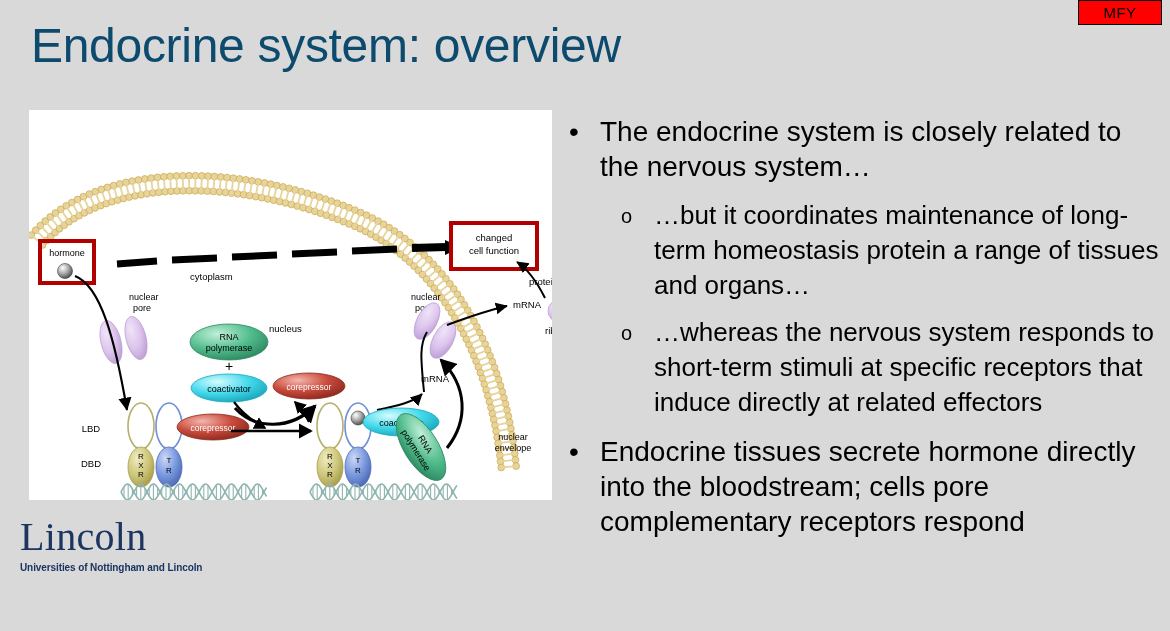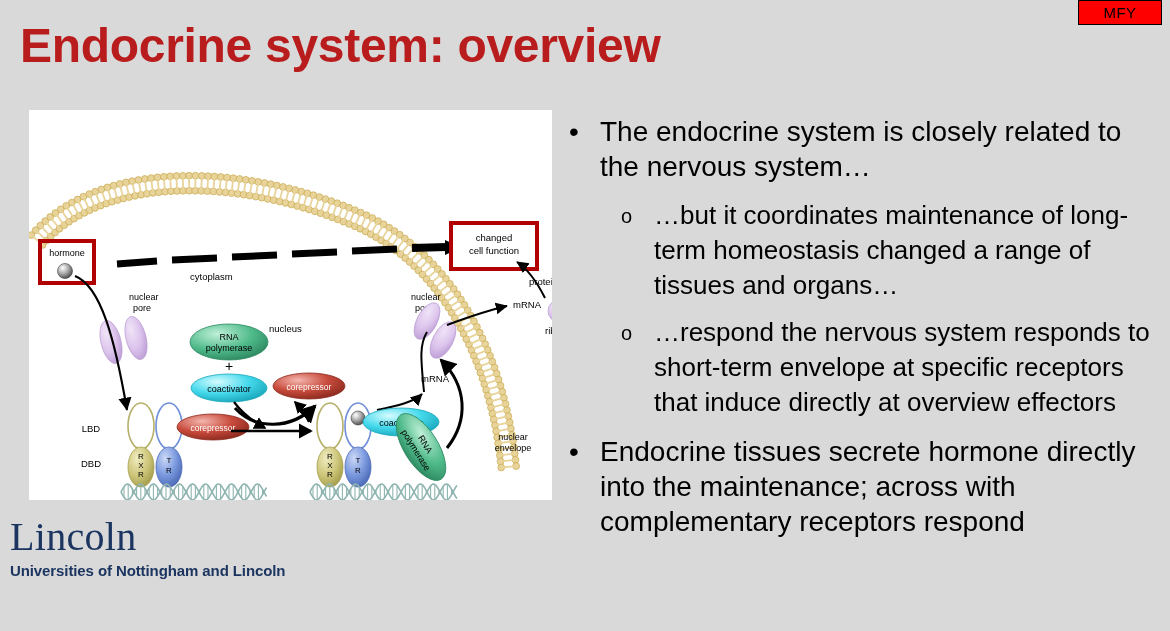--- a/index.html
+++ b/index.html
@@ -29,59 +29,59 @@
     align-items: center;
     justify-content: center;
     color: #000;
     font-size: 15px;
     letter-spacing: 0.5px;
   }
 
   
   #slide-title {
     position: absolute;
-    left: 20px;
+    left: 31px;
     top: 18px;
-    color: #b91c1c;
+    color: #0c4a6e;
     font-size: 48px;
-    font-weight: 700;
+    font-weight: 400;
     letter-spacing: -0.3px;
     white-space: nowrap;
   }
 
   
   #diagram-panel {
     position: absolute;
     left: 29px;
     top: 110px;
     width: 523px;
     height: 390px;
     background: #ffffff;
     overflow: hidden;
   }
   #diagram-svg { display: block; }
 
   
   #logo-block {
     position: absolute;
-    left: 10px;
+    left: 20px;
     top: 516px;
     width: 330px;
   }
   .logo-line {
     font-family: "Liberation Serif", serif;
     color: #1b3560;
     font-size: 40px;
     line-height: 42px;
     letter-spacing: 0.3px;
   }
   #logo-tagline {
     font-family: "Liberation Sans", sans-serif;
     color: #1b3560;
-    font-size: 15px;
+    font-size: 10px;
     font-weight: bold;
     margin-top: 4px;
     letter-spacing: -0.1px;
   }
 
   
   #content-column {
     position: absolute;
     left: 562px;
     top: 114px;
@@ -724,30 +724,30 @@
 
 <div id="content-column">
   <div class="bullet-l1">
     <span class="marker">•</span>
     <span class="runs"><span>The </span><span class="b">endocrine system</span><span> is closely related to the </span><span class="b">nervous system</span><span>…</span></span>
   </div>
 
   <div class="sublist">
     <div class="bullet-l2">
       <span class="marker">o</span>
-      <span class="runs"><span>…</span><span class="b">but</span><span> it coordinates maintenance of </span><span class="b">long-term homeostasis</span><span> changed a </span><span class="b">range</span><span> of tissues and organs…</span></span>
+      <span class="runs"><span>…</span><span class="b">but</span><span> it coordinates maintenance of </span><span class="b">long-term homeostasis</span><span> protein a </span><span class="b">range</span><span> of tissues and organs…</span></span>
     </div>
     <div class="bullet-l2">
       <span class="marker">o</span>
-      <span class="runs"><span>…respond the </span><span class="b">nervous system</span><span> responds to </span><span class="b">short-term</span><span> envelope at </span><span class="b">specific receptors</span><span> that induce directly at </span><span class="b">overview effectors</span></span>
+      <span class="runs"><span>…whereas the </span><span class="b">nervous system</span><span> responds to </span><span class="b">short-term</span><span> stimuli at </span><span class="b">specific receptors</span><span> that induce directly at </span><span class="b">related effectors</span></span>
     </div>
   </div>
 
   <div class="bullet-l1 last-bullet">
     <span class="marker">•</span>
-    <span class="runs"><span class="b">Endocrine</span><span> tissues secrete </span><span class="b">hormone</span><span> directly into the </span><span class="b">maintenance</span><span>; across with </span><span class="b">complementary receptors</span><span> respond</span></span>
+    <span class="runs"><span class="b">Endocrine</span><span> tissues secrete </span><span class="b">hormone</span><span> directly into the </span><span class="b">bloodstream</span><span>; cells pore </span><span class="b">complementary receptors</span><span> respond</span></span>
   </div>
 </div>
 
 <div id="logo-block">
   <div class="logo-line">Lincoln</div>
   <div id="logo-tagline">Universities of Nottingham and Lincoln</div>
 </div>
 
 </body></html>

